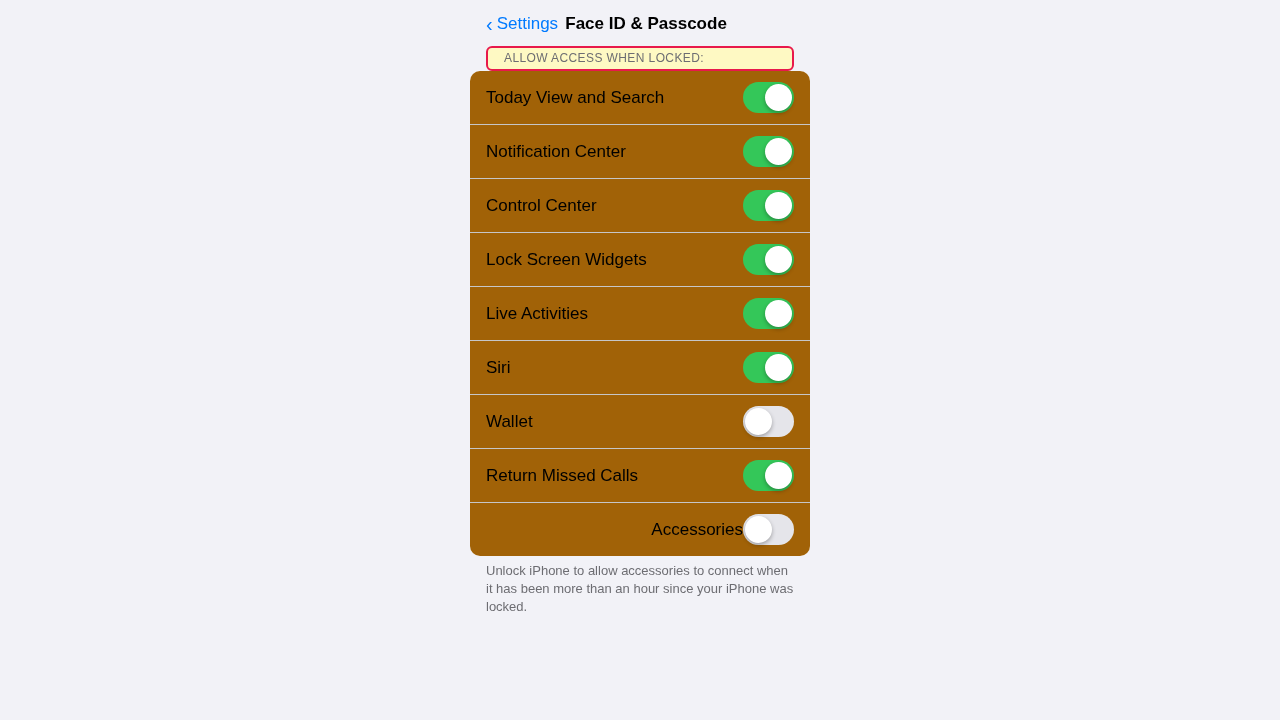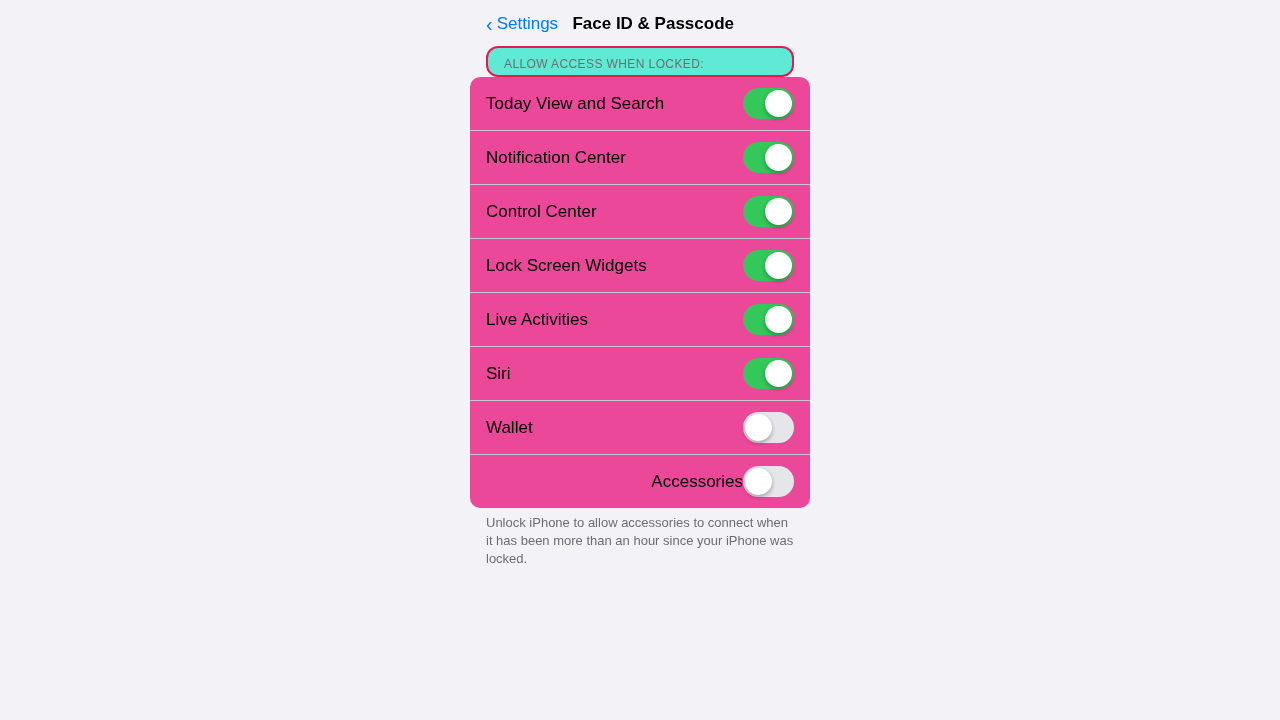--- a/index.html
+++ b/index.html
@@ -40,43 +40,43 @@
       font-size: 20px;
       color: #007aff;
       margin-right: 2px;
       line-height: 1;
     }
     .nav-title {
       font-size: 17px;
       font-weight: 600;
       color: #000;
       flex: 1;
-      text-align: right;
+      text-align: center;
       margin-right: 60px;
     }
     .section-header {
       font-size: 12px;
       font-weight: 400;
       color: #6d6d72;
       text-transform: uppercase;
       letter-spacing: 0.4px;
-      padding: 9px 16px 4px 16px;
+      padding: 3px 16px 4px 16px;
       border: 2.5px solid #e8194b;
-      border-radius: 12px;
+      border-radius: 6px;
       margin: 4px 16px 0 16px;
-      background: #5eead4;
+      background: #fef9c3;
       display: inline-block;
       width: calc(100% - 32px);
     }
     .settings-row {
       display: flex;
       align-items: center;
       justify-content: space-between;
       padding: 11px 16px;
-      background: #ec4899;
+      background: #a16207;
       border-bottom: 0.5px solid #c6c6c8;
       min-height: 44px;
     }
     .settings-row:last-child {
       border-bottom: none;
     }
     .row-label {
       font-size: 17px;
       color: #000;
     }
@@ -186,20 +186,26 @@
             <div class="toggle on">
               <div class="toggle-knob"></div>
             </div>
           </div>
           <div class="settings-row">
             <span class="row-label">Wallet</span>
             <div class="toggle off">
               <div class="toggle-knob"></div>
             </div>
           </div>
+          <div class="settings-row">
+            <span class="row-label">Return Missed Calls</span>
+            <div class="toggle on">
+              <div class="toggle-knob"></div>
+            </div>
+          </div>
           <div class="settings-row" style="border-bottom: none; justify-content: flex-end;">
             <span class="row-label">Accessories</span>
             <div class="toggle off">
               <div class="toggle-knob"></div>
             </div>
           </div>
         </div>
     </div>
 
     <div class="section-footer">Unlock iPhone to allow accessories to connect when it has been more than an hour since your iPhone was locked.</div>

